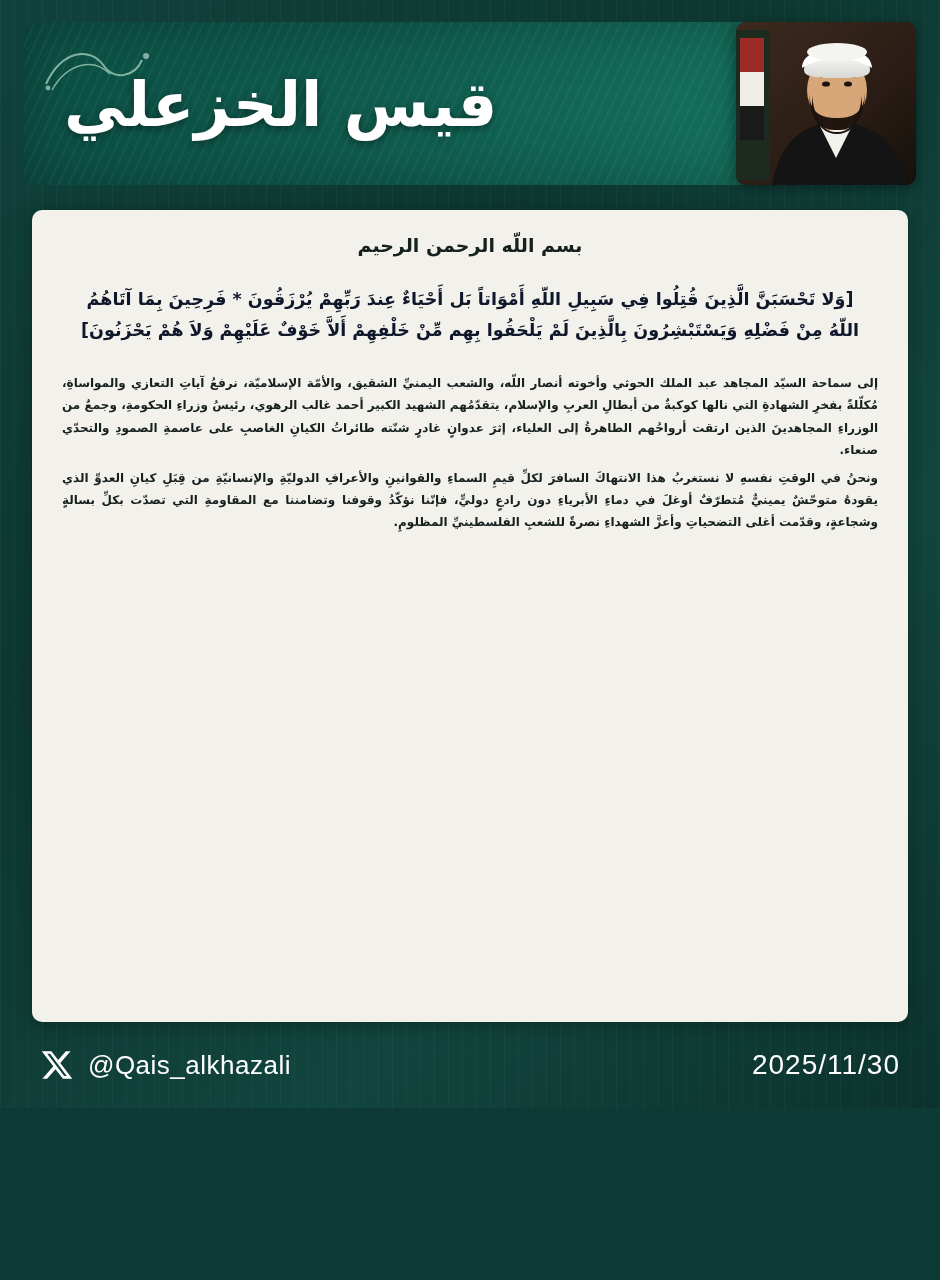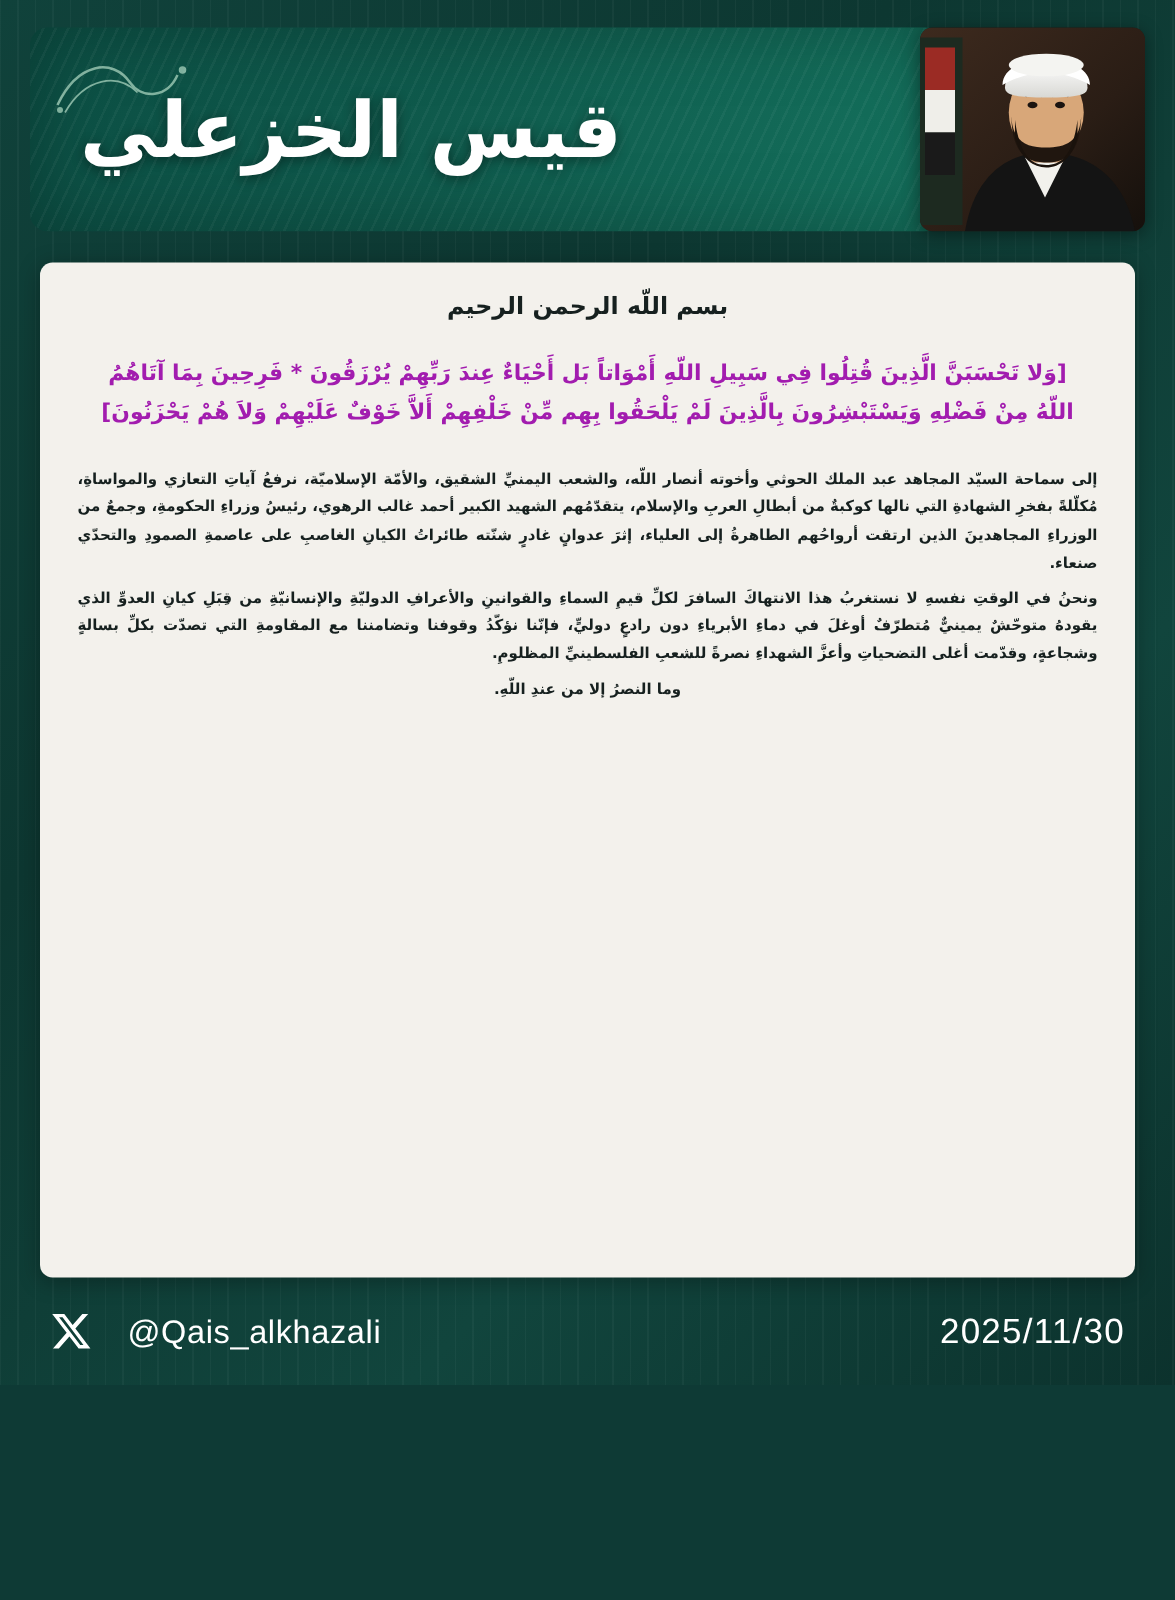--- a/index.html
+++ b/index.html
@@ -116,21 +116,21 @@
     color: #16201f;
     margin-bottom: 9px;
     direction: rtl;
   }
 
   .ayah {
     text-align: center;
     font-size: 17.5px;
     font-weight: bold;
     line-height: 1.78;
-    color: #a21caf;
+    color: #0f172a;
     direction: rtl;
     margin-bottom: 26px;
     padding: 0 10px;
     margin-top: 28px;
   }
 
   .para {
     text-align: justify;
     text-align-last: center;
     font-size: 12px;
@@ -153,21 +153,21 @@
     display: flex;
     align-items: center;
     justify-content: space-between;
     padding: 0 40px;
     direction: ltr;
   }
 
   .handle-group {
     display: flex;
     align-items: center;
-    gap: 28px;
+    gap: 14px;
   }
 
   .x-logo {
     width: 34px;
     height: 34px;
     color: #ffffff;
   }
 
   .handle {
     font-family: "Liberation Sans", sans-serif;
@@ -241,21 +241,20 @@
       </svg>
     </div>
   </div>
 
   <div class="card">
     <div class="basmala">بسم اللّه الرحمن الرحيم</div>
     <div class="ayah">[وَلا تَحْسَبَنَّ الَّذِينَ قُتِلُوا فِي سَبِيلِ اللّهِ أَمْوَاتاً بَل أَحْيَاءٌ عِندَ رَبِّهِمْ يُرْزَقُونَ * فَرِحِينَ بِمَا آتَاهُمُ اللّهُ مِنْ فَضْلِهِ وَيَسْتَبْشِرُونَ بِالَّذِينَ لَمْ يَلْحَقُوا بِهِم مِّنْ خَلْفِهِمْ أَلاَّ خَوْفٌ عَلَيْهِمْ وَلاَ هُمْ يَحْزَنُونَ]</div>
 
     <p class="para block">إلى سماحة السيّد المجاهد عبد الملك الحوثي وأخوته أنصار اللّه، والشعب اليمنيِّ الشقيق، والأمّة الإسلاميّة، نرفعُ آياتِ التعازي والمواساةِ، مُكلّلةً بفخرِ الشهادةِ التي نالها كوكبةٌ من أبطالِ العربِ والإسلام، يتقدّمُهم الشهيد الكبير أحمد غالب الرهوي، رئيسُ وزراءِ الحكومةِ، وجمعٌ من الوزراءِ المجاهدينَ الذين ارتقت أرواحُهم الطاهرةُ إلى العلياء، إثرَ عدوانٍ غادرٍ شنّته طائراتُ الكيانِ الغاصبِ على عاصمةِ الصمودِ والتحدّي صنعاء.</p>
     <p class="para block">ونحنُ في الوقتِ نفسهِ لا نستغربُ هذا الانتهاكَ السافرَ لكلِّ قيمِ السماءِ والقوانينِ والأعرافِ الدوليّةِ والإنسانيّةِ من قِبَلِ كيانِ العدوِّ الذي يقودهُ متوحّشٌ يمينيٌّ مُتطرّفٌ أوغلَ في دماءِ الأبرياءِ دون رادعٍ دوليٍّ، فإنّنا نؤكّدُ وقوفنا وتضامننا مع المقاومةِ التي تصدّت بكلِّ بسالةٍ وشجاعةٍ، وقدّمت أغلى التضحياتِ وأعزَّ الشهداءِ نصرةً للشعبِ الفلسطينيِّ المظلومِ.</p>
-    <p class="para">وما النصرُ إلا من عندِ اللّهِ.</p>
   </div>
 
   <div class="footer">
     <div class="handle-group">
       <svg class="x-logo" viewBox="0 0 24 24" aria-hidden="true">
         <path fill="currentColor" d="M18.244 2.25h3.308l-7.227 8.26 8.502 11.24h-6.657l-5.214-6.817L4.99 21.75H1.68l7.73-8.835L1.254 2.25H8.08l4.713 6.231zm-1.161 17.52h1.833L7.084 4.126H5.117z"></path>
       </svg>
       <span class="handle">@Qais_alkhazali</span>
     </div>
     <div class="date">2025/11/30</div>

